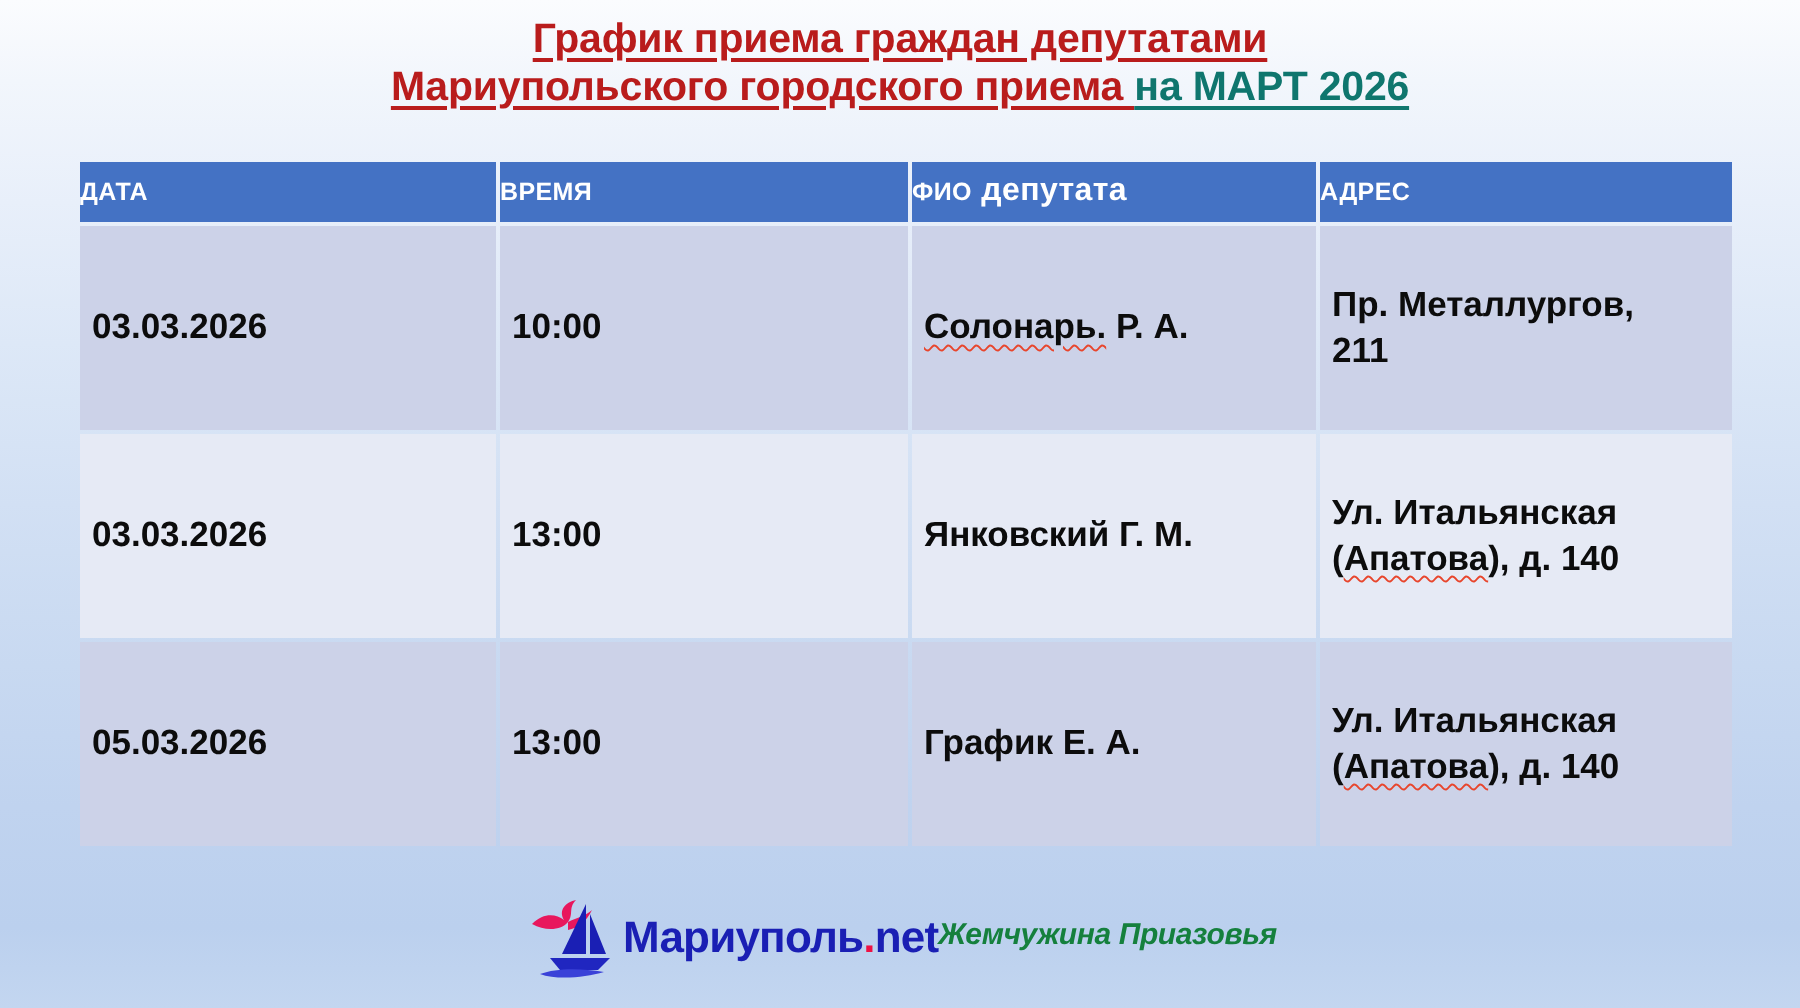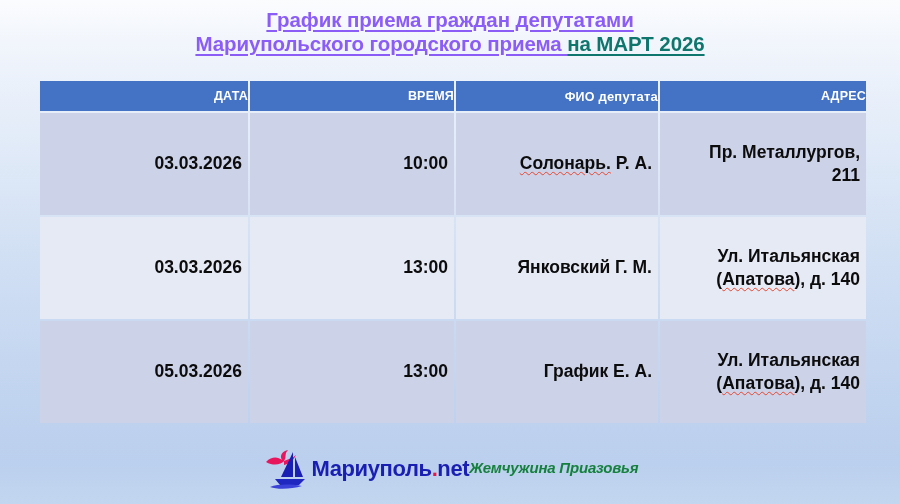--- a/index.html
+++ b/index.html
@@ -41,21 +41,21 @@
     line-height: 1.16;
   }
   .title-line {
     display: block;
     font-size: 20.5px;
     font-weight: bold;
     letter-spacing: -0.1px;
     white-space: nowrap;
   }
   .t-blue {
-    color: #8b5cf6;
+    color: #b91c1c;
     text-decoration: underline;
     text-decoration-thickness: 1.5px;
     text-underline-offset: 2.5px;
   }
   .t-red {
     color: #0f766e;
     text-decoration: underline;
     text-decoration-thickness: 1.5px;
     text-underline-offset: 2.5px;
   }
@@ -68,32 +68,32 @@
     width: 824px;
     border-collapse: separate;
     border-spacing: 2px;
     table-layout: fixed;
   }
   .sched-table th,
   .sched-table td {
     padding: 0;
     margin: 0;
     vertical-align: middle;
-    text-align: right;
+    text-align: left;
   }
   .sched-table thead th {
     background: #4472c4;
     color: #ffffff;
     font-size: 12.5px;
     font-weight: bold;
     height: 30px;
     letter-spacing: 0.2px;
   }
   .hdr-mixed .bold-part { font-weight: bold; }
-  .hdr-mixed .reg-part { font-weight: bold; font-size: 13px; }
+  .hdr-mixed .reg-part { font-weight: bold; font-size: 16px; }
 
   .col-date   { width: 208px; }
   .col-time   { width: 204px; }
   .col-name   { width: 202px; }
   .col-addr   { width: 206px; }
 
   .sched-table tbody td {
     font-size: 17.5px;
     font-weight: bold;
     color: #0c0c0c;

